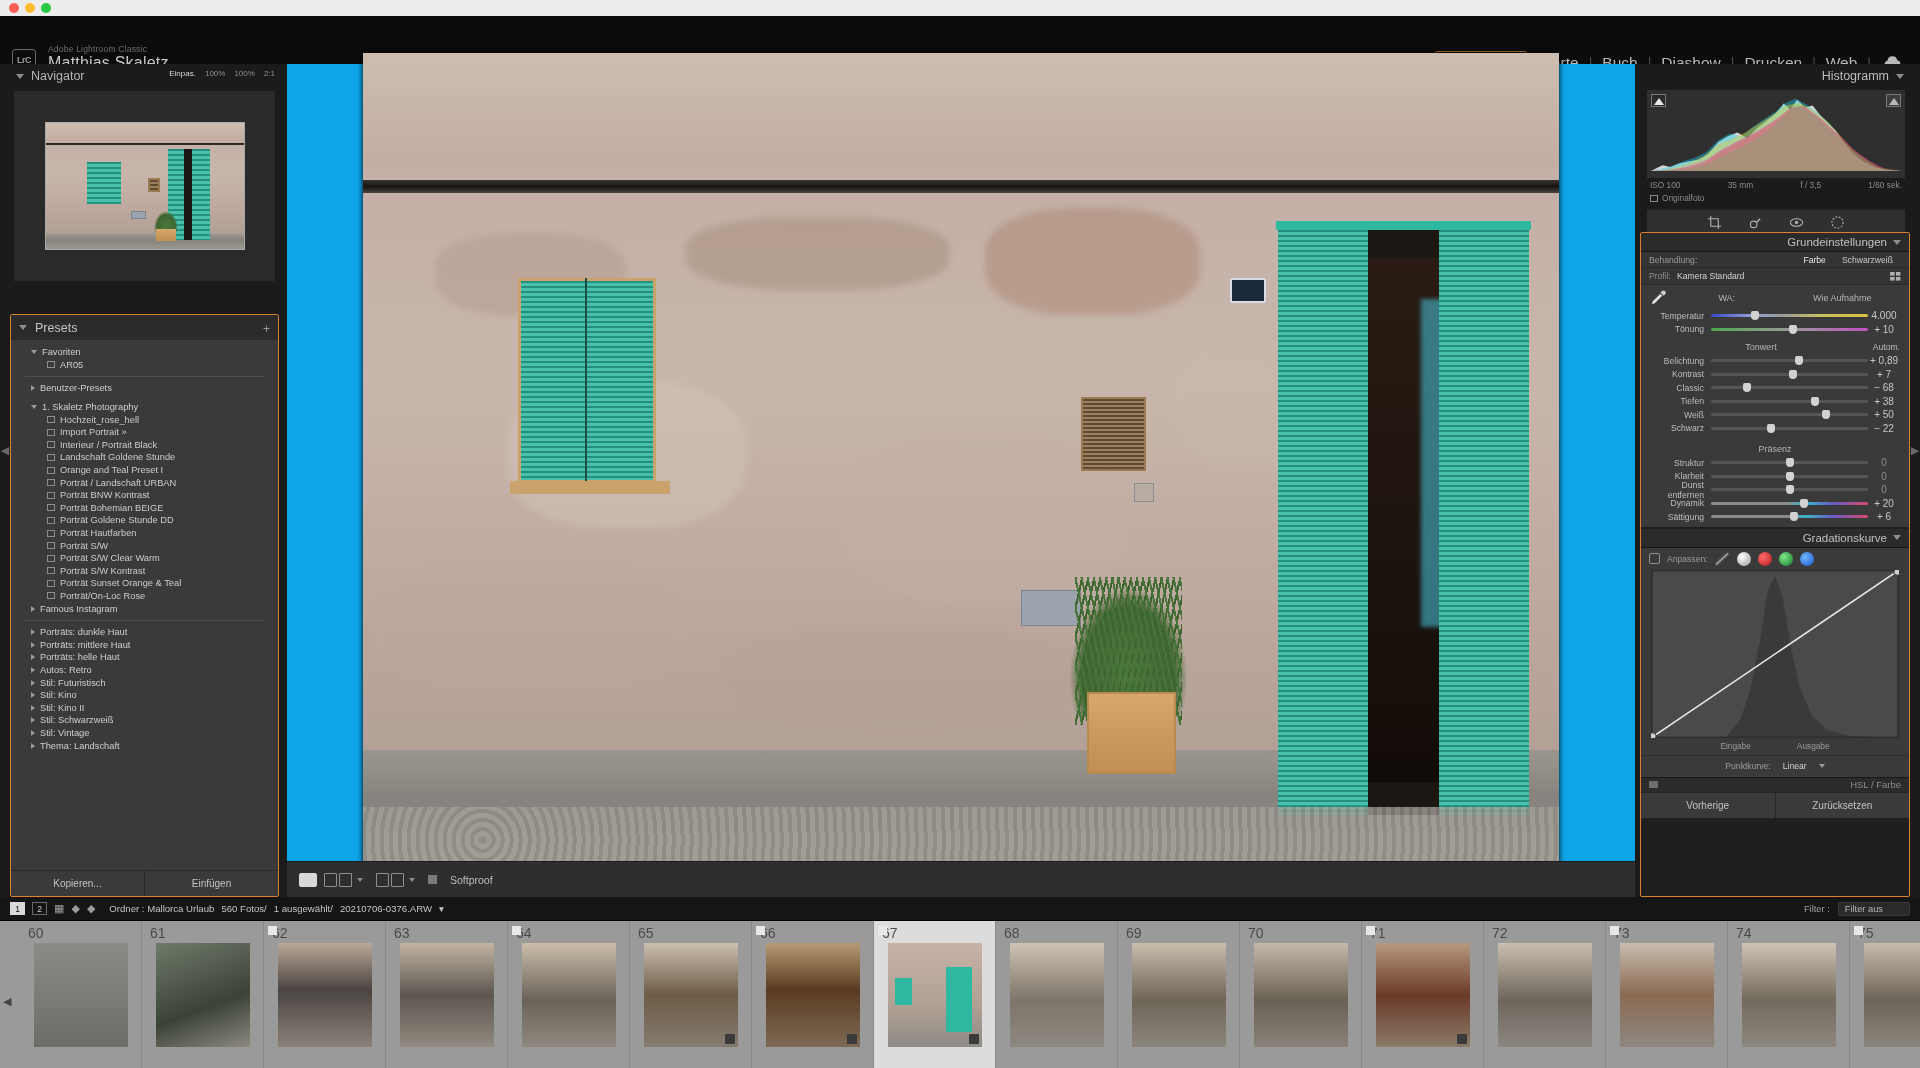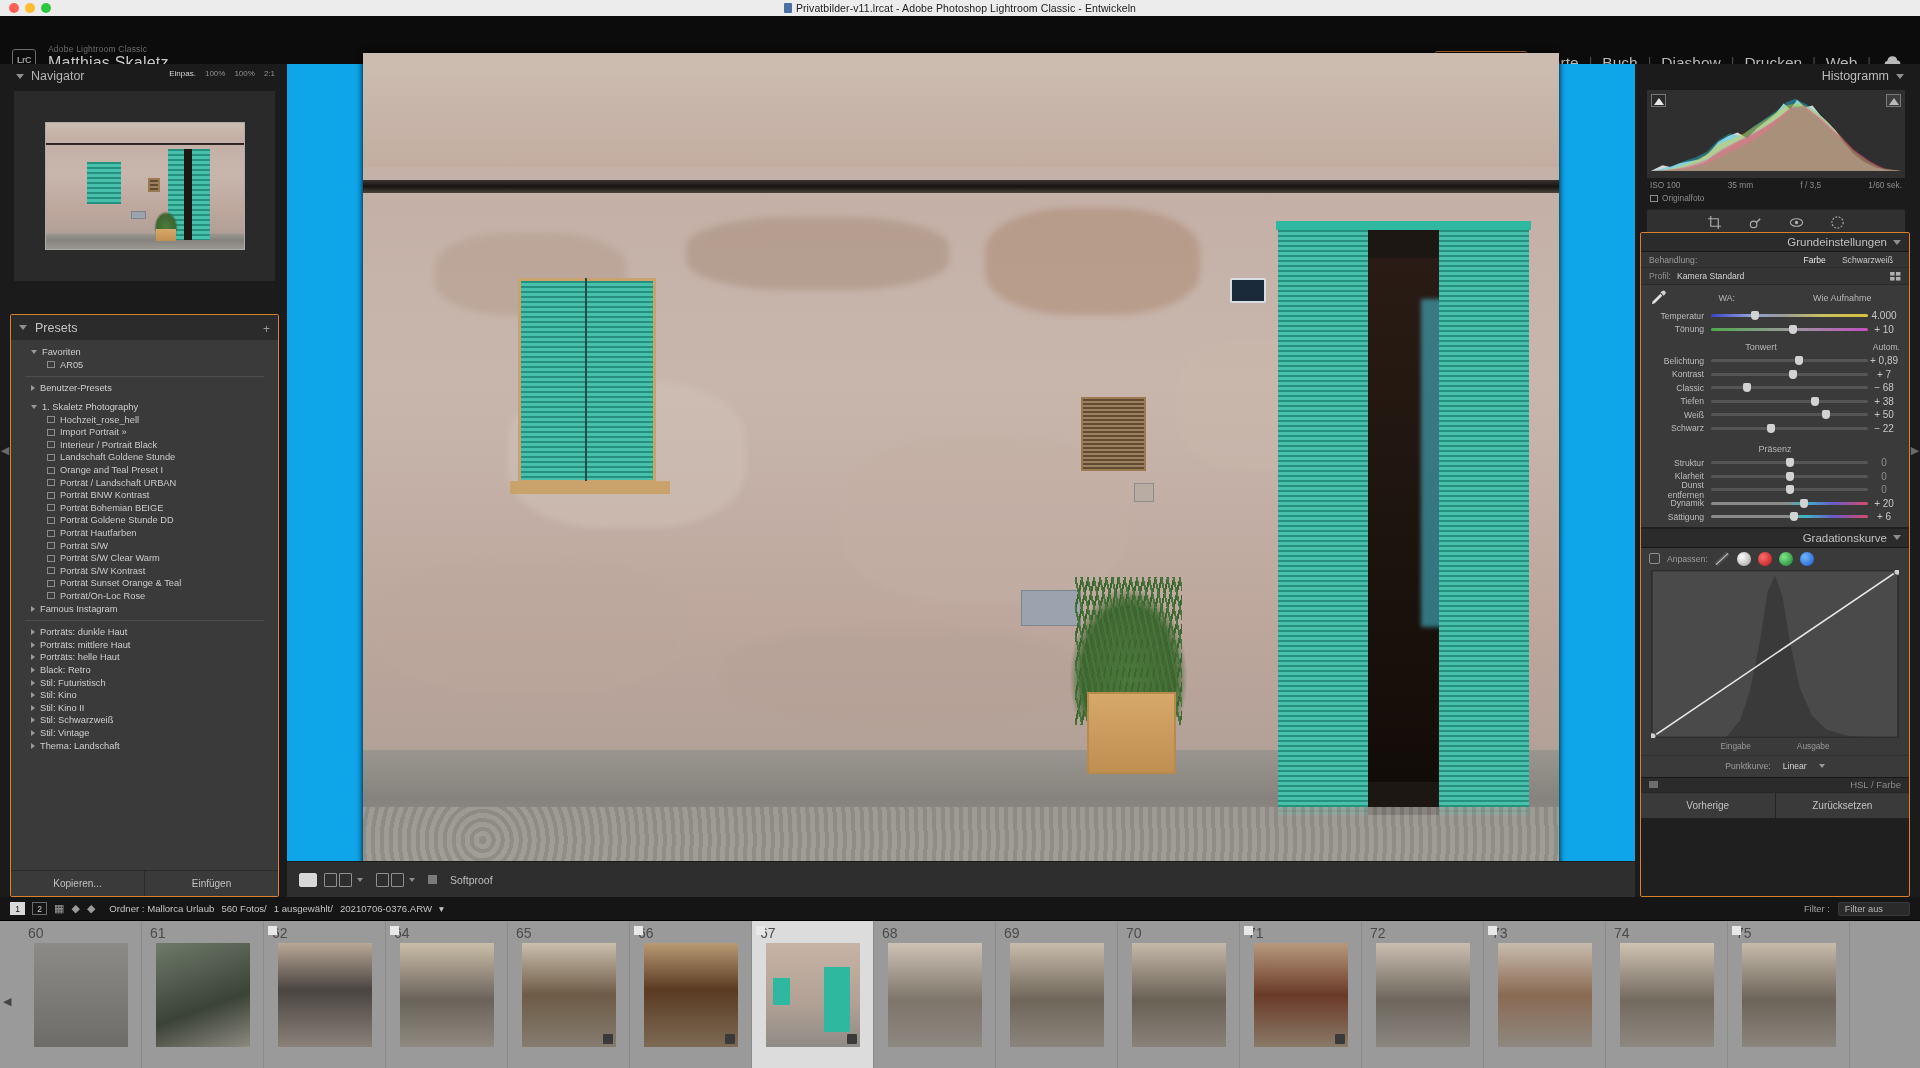--- a/index.html
+++ b/index.html
@@ -206,24 +206,20 @@
 </style>
 </head>
 <body>
 
 <div class="titlebar">
   <div class="traffic">
     <span class="dot red"></span>
     <span class="dot yel"></span>
     <span class="dot grn"></span>
   </div>
-  <div class="win-title">
-    <span class="doc-ico"></span>
-    <span>Privatbilder-v11.lrcat - Adobe Photoshop Lightroom Classic - Entwickeln</span>
-  </div>
 </div>
 
 <div class="appheader">
   <div class="lrc-logo">LrC</div>
   <div class="brandline">Adobe Lightroom Classic</div>
   <div class="brandname">Matthias Skaletz</div>
   <div class="modules">
     <span class="mod">Bibliothek</span>
     <span class="modsep">|</span>
     <span class="mod active">Entwickeln</span>
@@ -375,21 +371,21 @@
         <div class="prow group">
             <span class="tri-s right"></span>
             <span>Porträts: mittlere Haut</span>
           </div>
         <div class="prow group">
             <span class="tri-s right"></span>
             <span>Porträts: helle Haut</span>
           </div>
         <div class="prow group">
             <span class="tri-s right"></span>
-            <span>Black: Retro</span>
+            <span>Autos: Retro</span>
           </div>
         <div class="prow group">
             <span class="tri-s right"></span>
             <span>Stil: Futuristisch</span>
           </div>
         <div class="prow group">
             <span class="tri-s right"></span>
             <span>Stil: Kino</span>
           </div>
         <div class="prow group">
@@ -761,20 +757,24 @@
     <div class="thumb">
       <span class="tnum">61</span>
       <span class="pic" style="background:linear-gradient(160deg,#6f7a6a,#3b4236 60%,#8d8a80);"></span>
     </div>
     <div class="thumb">
       <span class="tnum">62</span>
       <span class="flagm"></span>
       <span class="pic" style="background:linear-gradient(180deg,#b9a896,#4a4442 45%,#8a8278);"></span>
     </div>
     <div class="thumb">
+      <span class="tnum">63</span>
+      <span class="pic" style="background:linear-gradient(180deg,#c2b4a2,#5c564f 50%,#908a80);"></span>
+    </div>
+    <div class="thumb">
       <span class="tnum">64</span>
       <span class="flagm"></span>
       <span class="pic" style="background:linear-gradient(180deg,#cbbda9,#6a635a 55%,#8f897f);"></span>
     </div>
     <div class="thumb">
       <span class="tnum">65</span>
       <span class="pic" style="background:linear-gradient(180deg,#cbbfae,#6d5b46 50%,#857c70);">
         <span class="badge"></span>
         </span>
     </div>

